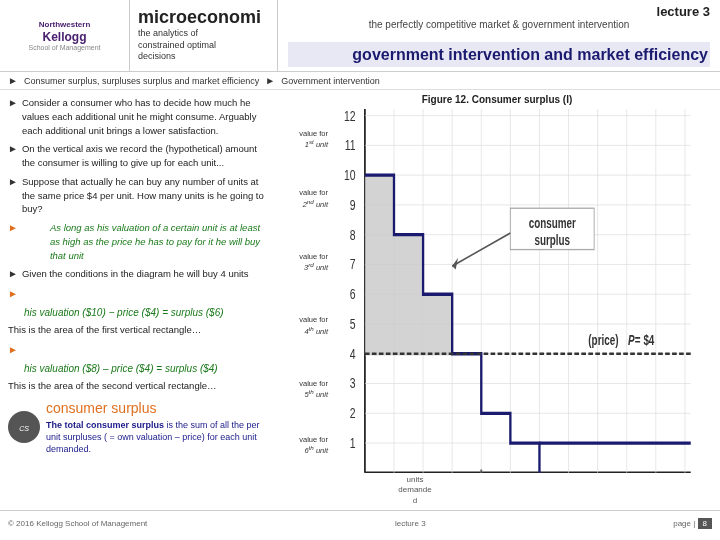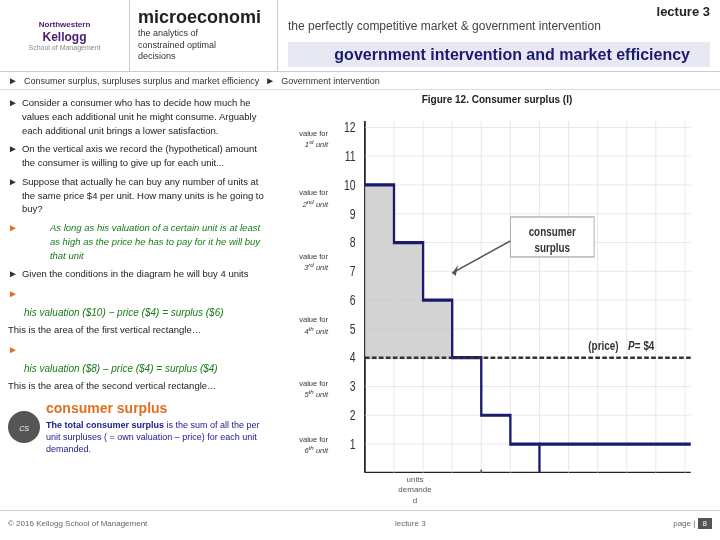--- a/index.html
+++ b/index.html
@@ -86,33 +86,33 @@
     }
 
     .lecture-number {
       font-size: 13px;
       font-weight: bold;
       color: #222;
       text-align: right;
     }
 
     .lecture-topic {
-      font-size: 12px;
+      font-size: 10px;
       color: #444;
-      text-align: left;
+      text-align: center;
     }
 
     .lecture-title-big {
       font-size: 16px;
       font-weight: bold;
       color: #1a1a6e;
       text-align: right;
       line-height: 1.2;
       background: #e8e8f5;
-      padding: 3px 20px;
+      padding: 3px 2px;
     }
 
     
     .nav-area {
       display: flex;
       align-items: center;
       padding: 3px 8px;
       background: #fff;
       border-bottom: 1px solid #ddd;
       font-size: 9px;
@@ -198,21 +198,21 @@
       background: #555;
       border-radius: 50%;
       display: flex;
       align-items: center;
       justify-content: center;
       flex-shrink: 0;
     }
 
     .cs-label-text {
       font-size: 14px;
-      font-weight: bold;
+      font-weight: normal;
       color: #e07020;
     }
 
     .cs-definition {
       font-size: 9px;
       color: #1a1a8a;
       line-height: 1.35;
     }
 
     .cs-definition .bold-blue {
@@ -358,21 +358,21 @@
       <div style="width:50px; position:relative; font-size:7.5px; color:#333;">
         <div style="position:absolute; top:5%; right:2px; text-align:right; line-height:1.2;">value for<br><span style="font-style:italic">1<sup>st</sup> unit</span></div>
         <div style="position:absolute; top:20%; right:2px; text-align:right; line-height:1.2;">value for<br><span style="font-style:italic">2<sup>nd</sup> unit</span></div>
         <div style="position:absolute; top:36%; right:2px; text-align:right; line-height:1.2;">value for<br><span style="font-style:italic">3<sup>rd</sup> unit</span></div>
         <div style="position:absolute; top:52%; right:2px; text-align:right; line-height:1.2;">value for<br><span style="font-style:italic">4<sup>th</sup> unit</span></div>
         <div style="position:absolute; top:68%; right:2px; text-align:right; line-height:1.2;">value for<br><span style="font-style:italic">5<sup>th</sup> unit</span></div>
         <div style="position:absolute; top:82%; right:2px; text-align:right; line-height:1.2;">value for<br><span style="font-style:italic">6<sup>th</sup> unit</span></div>
       </div>
 
       <div style="flex:1; position:relative; display:flex; flex-direction:column;">
-        <div style="flex:1; position:relative;margin-top:12px;">
+        <div style="flex:1; position:relative;">
 
           <svg width="100%" height="100%" viewBox="0 0 330 220" preserveAspectRatio="none" style="position:absolute;top:0;left:0;">
 
             <line x1="30" y1="220" x2="310" y2="220" stroke="#222" stroke-width="1.5"></line>
             <line x1="30" y1="0" x2="30" y2="220" stroke="#222" stroke-width="1.5"></line>
 
             <line x1="30" y1="202" x2="310" y2="202" stroke="#ddd" stroke-width="0.5"></line>
             <line x1="30" y1="184" x2="310" y2="184" stroke="#ddd" stroke-width="0.5"></line>
             <line x1="30" y1="166" x2="310" y2="166" stroke="#ddd" stroke-width="0.5"></line>
             <line x1="30" y1="148" x2="310" y2="148" stroke="#ddd" stroke-width="0.5"></line>

